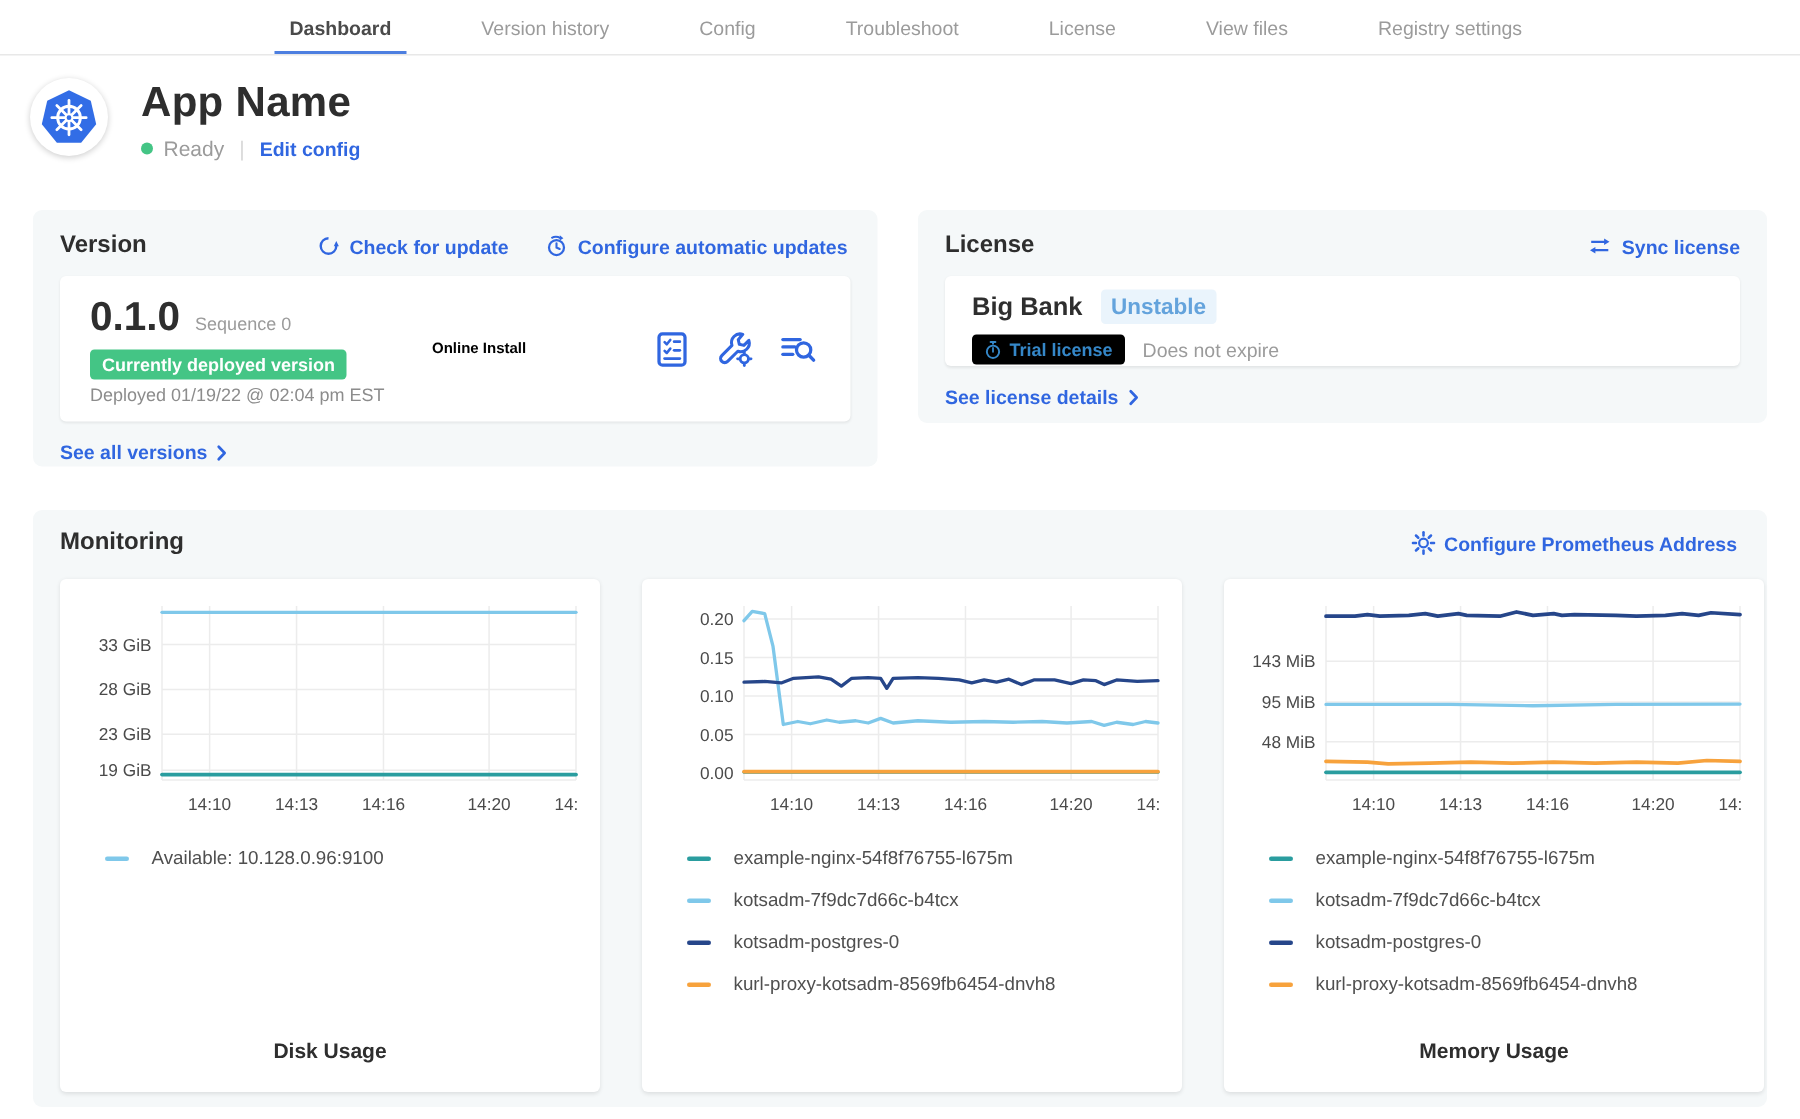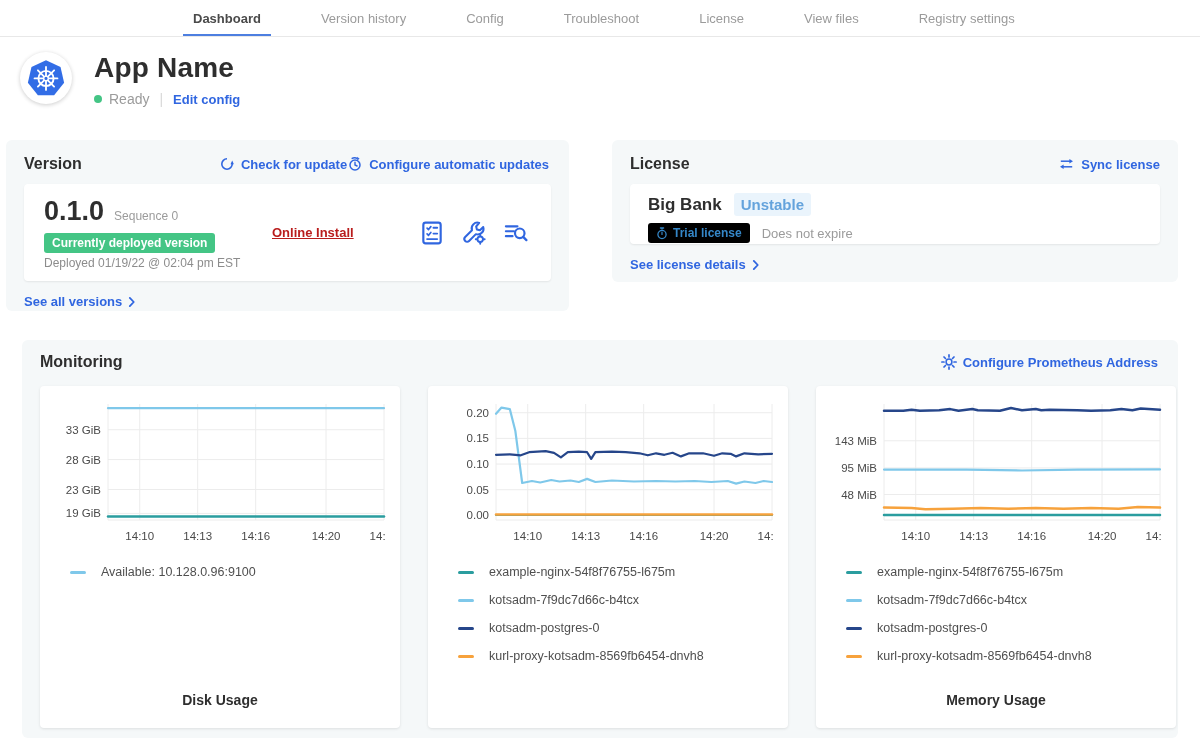--- a/index.html
+++ b/index.html
@@ -22,40 +22,40 @@
   .app-status-row { display:flex; align-items:center; margin-top:7px; font-size:14px; }
   .status-dot { width:8px; height:8px; border-radius:50%; background:var(--green); margin-right:7px; }
   .status-text { color:#9b9b9b; }
   .status-sep { color:#d8d8d8; margin:0 10px; }
   .link { color:var(--blue); font-weight:700; font-size:13px; text-decoration:none; cursor:pointer;
           display:inline-flex; align-items:center; gap:6px; white-space:nowrap; }
   .link svg { flex:0 0 auto; }
 
   
   .panel { position:absolute; background:#f5f8f9; border-radius:6px; }
-  #version-panel { left:6px; top:140px; width:563px; height:171px; padding:15px 18px; }
+  #version-panel { left:22px; top:140px; width:563px; height:171px; padding:15px 18px; }
   #license-panel { left:612px; top:140px; width:566px; height:142px; padding:15px 18px; }
   #monitoring-panel { left:22px; top:340px; width:1156px; height:398px; padding:13px 10px 0 18px; }
 
   .panel-head { display:flex; align-items:center; justify-content:space-between; }
   .panel-title { font-size:16px; font-weight:700; color:#2e2e2e; }
-  .panel-links { display:flex; align-items:center; padding-right:2px; }
+  .panel-links { display:flex; align-items:center; gap:24px; padding-right:2px; }
 
   .inner-card { background:#fff; border-radius:4px; box-shadow:0 1px 2px rgba(0,0,0,.08); }
 
   
   .version-card { margin-top:11px; height:97px; display:flex; align-items:center; padding:0 22px 0 20px; }
   .version-left { width:228px; }
   .version-row { display:flex; align-items:baseline; }
   .version-number { font-size:27px; font-weight:800; color:#2e2e2e; }
   .sequence { font-size:12px; color:#9b9b9b; margin-left:10px; }
   .deployed-badge { display:inline-block; margin-top:6px; background:var(--green); color:#fff;
     font-size:12px; font-weight:700; padding:3px 8px; border-radius:3px; }
   .deployed-at { margin-top:3px; font-size:12px; color:#8c8c8c; }
-  .install-type { flex:1; font-size:13px; font-weight:700; color:#b91c1c;text-decoration:underline; }
+  .install-type { flex:1; font-size:10px; font-weight:700; color:#000000; }
   .version-actions { display:flex; align-items:center; gap:16px; }
   .icon-btn { cursor:pointer; color:var(--blue); display:flex; }
 
   .see-link { margin-top:13px; display:inline-flex; }
 
   
   .license-card { margin-top:11px; height:60px; padding:9px 18px; }
   .license-row1 { display:flex; align-items:center; gap:12px; }
   .customer-name { font-size:17px; font-weight:700; color:#2e2e2e; }
   .badge-channel { font-size:15px; font-weight:700; color:#64a3dc; background:#eaf4fc;

